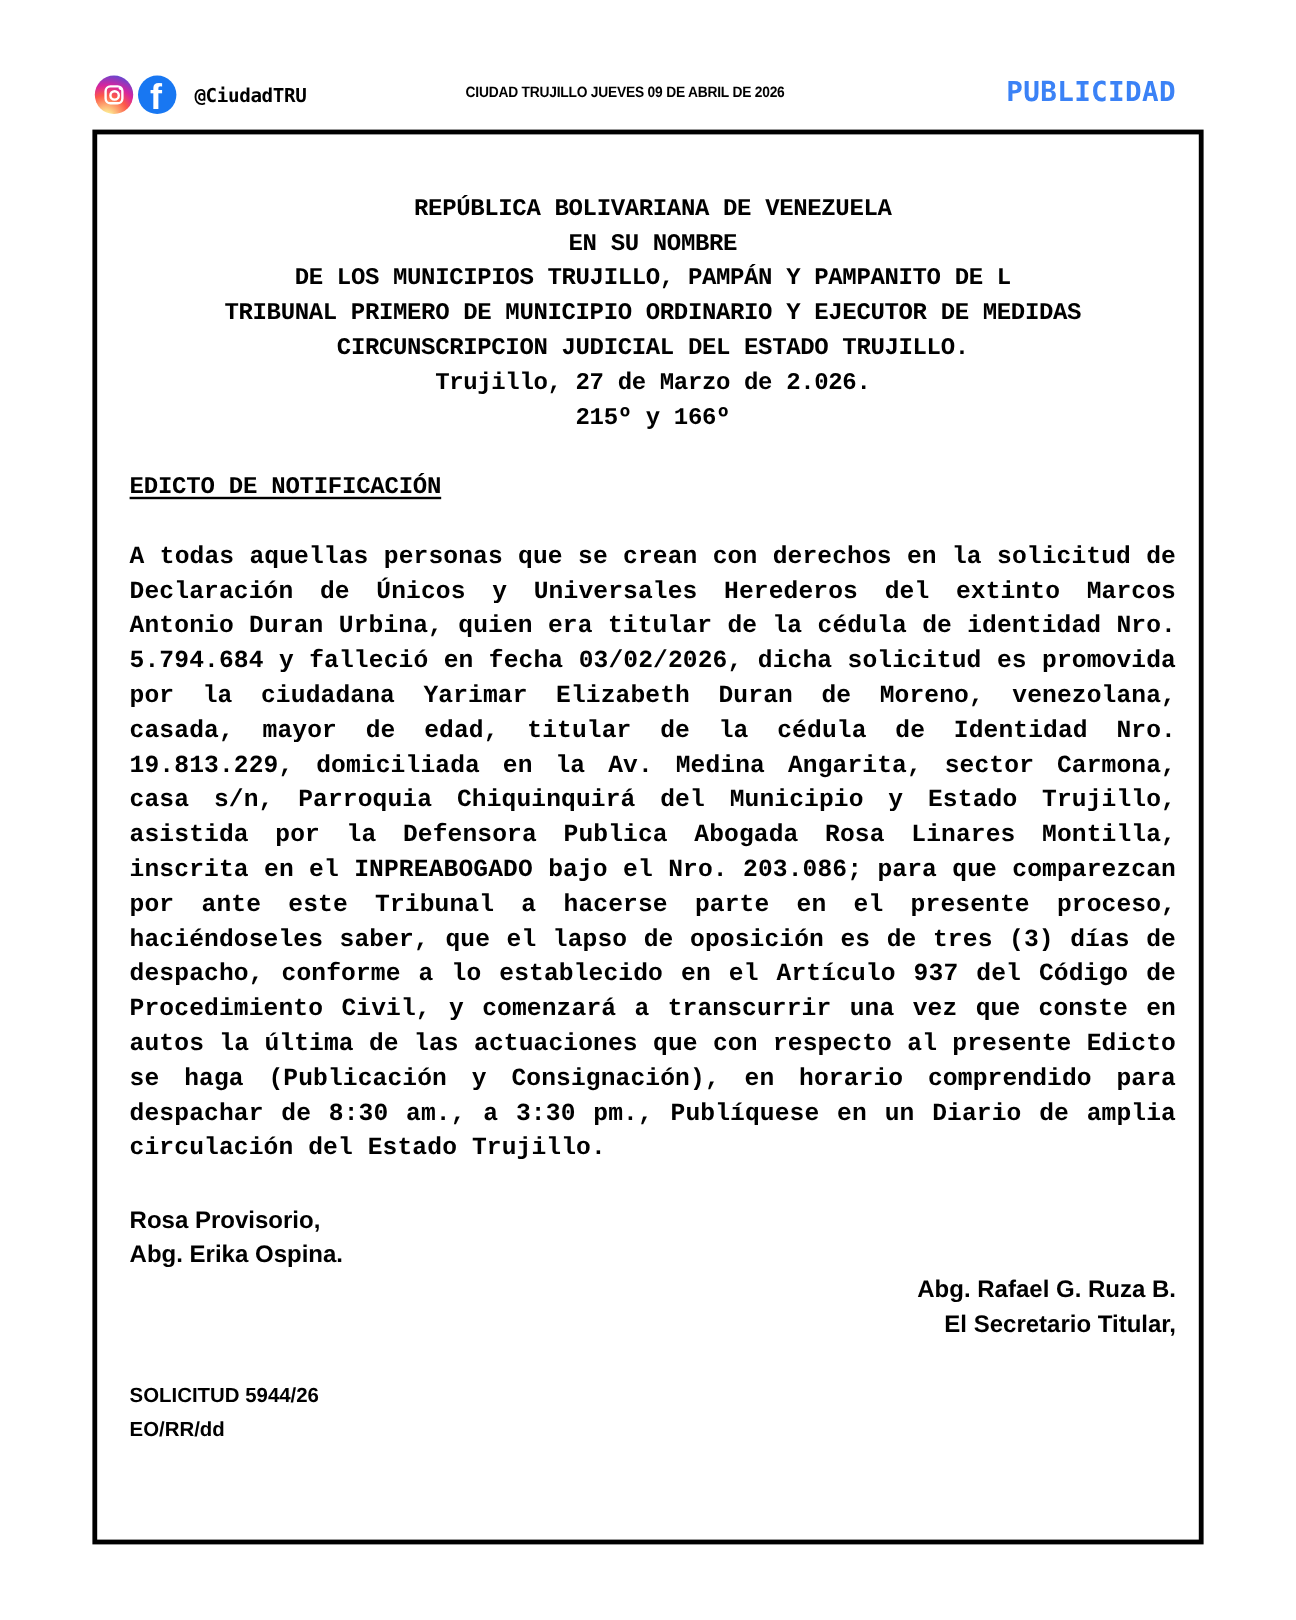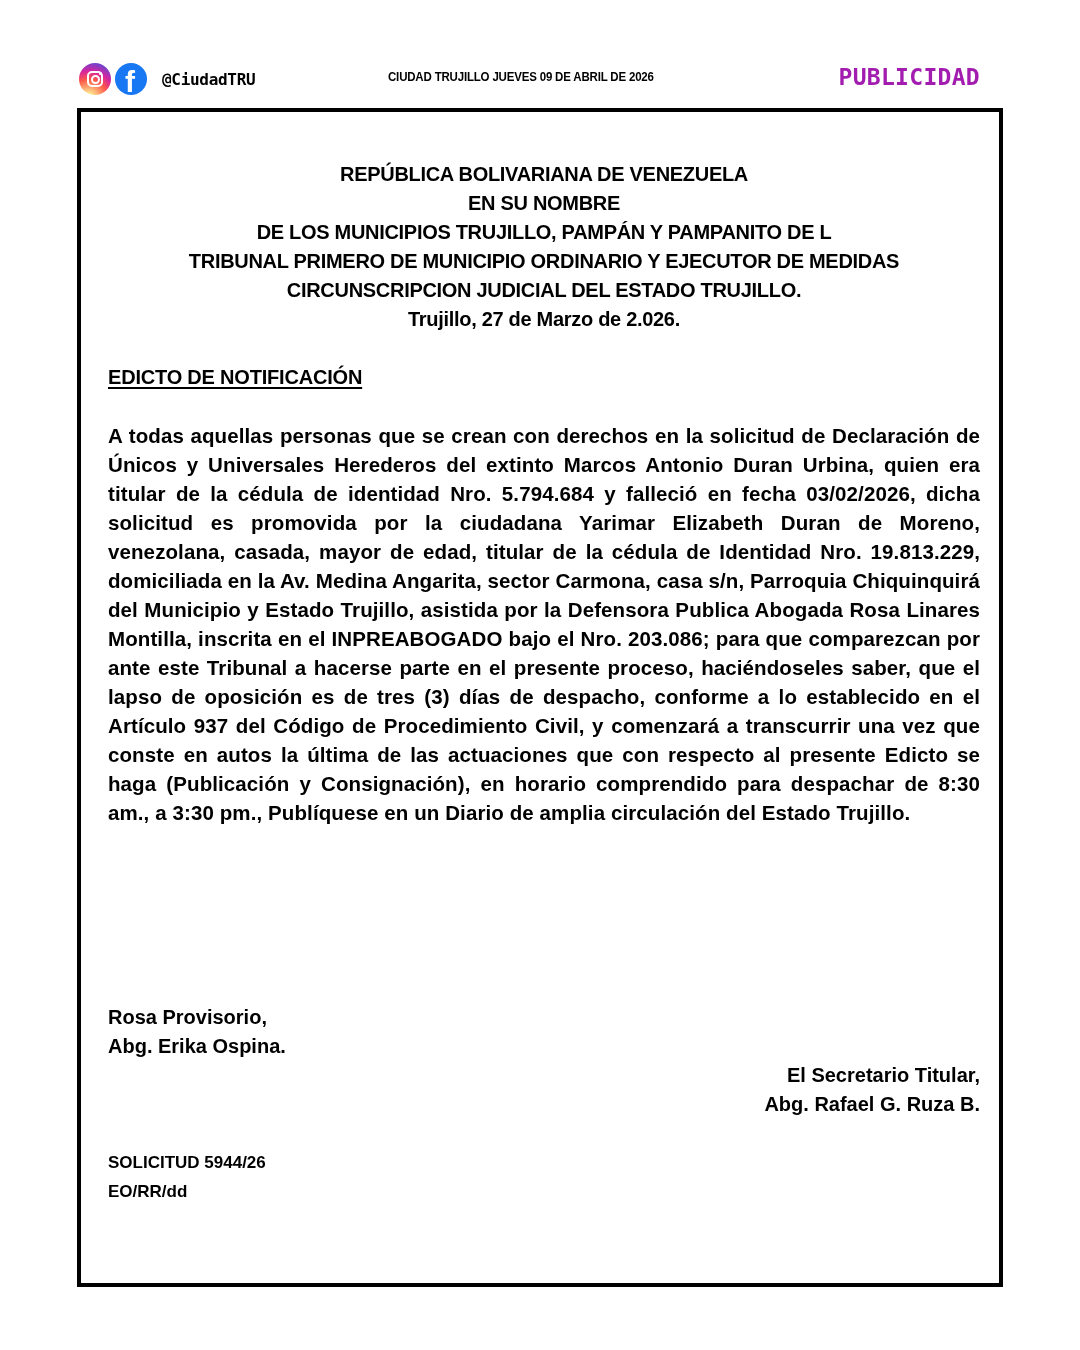--- a/index.html
+++ b/index.html
@@ -11,25 +11,25 @@
     background: radial-gradient(circle at 30% 110%, #fdf497 0%, #fdf497 8%, #fd5949 45%, #d6249f 65%, #285AEB 100%);
     position: relative; }
   .ig-icon .sq { position: absolute; left: 8px; top: 8px; width: 12px; height: 12px; border: 2.5px solid #fff; border-radius: 5px; }
   .ig-icon .ci { position: absolute; left: 11.5px; top: 11.5px; width: 5px; height: 5px; border: 2.5px solid #fff; border-radius: 50%; }
   .ig-icon .dt { position: absolute; left: 20px; top: 9px; width: 3px; height: 3px; background: #fff; border-radius: 50%; }
   .fb-icon { width: 32px; height: 32px; border-radius: 50%; background: #1877f2; margin-left: 4px; position: relative; overflow: hidden; }
   .fb-icon span { position: absolute; left: 10px; top: 1px; color: #fff; font-family: "Liberation Sans", sans-serif; font-weight: bold; font-size: 30px; line-height: 36px; }
   .handle { margin-left: 15px; font-family: "DejaVu Sans Mono", monospace; font-weight: bold; font-size: 16px; letter-spacing: -0.3px; }
 
   .dateline { position: absolute; left: 388px; top: 70px; font-family: "Liberation Sans", sans-serif; font-weight: bold; font-size: 12.5px; letter-spacing: -0.2px; transform: scaleX(0.92); transform-origin: left center; }
-  .section-label { position: absolute; right: 100px; top: 64px; font-family: "DejaVu Sans Mono", monospace; font-weight: bold; font-size: 23px; color: #a21caf; letter-spacing: 0.3px; }
+  .section-label { position: absolute; right: 100px; top: 64px; font-family: "DejaVu Sans Mono", monospace; font-weight: bold; font-size: 23px; color: #3b82f6; letter-spacing: 0.3px; }
 
   .frame { position: absolute; left: 77px; top: 108px; width: 918px; height: 1171px; border: 4px solid #000; box-sizing: content-box; }
 
-  .content { position: absolute; left: 108px; top: 160px; width: 872px; font-family: Liberation Sans, sans-serif; font-weight: bold; }
+  .content { position: absolute; left: 108px; top: 160px; width: 872px; font-family: Liberation Mono, monospace; font-weight: bold; }
   .heading { text-align: center; font-size: 20px; line-height: 29px; letter-spacing: -0.3px; }
   .heading div { white-space: nowrap; }
   .edicto { margin-top: 29px; font-size: 20px; line-height: 29px; letter-spacing: -0.2px; }
   .edicto .title { text-decoration: underline; text-underline-offset: 3px; }
   .body-text { margin-top: 29px; text-align: justify; text-align-last: left; font-size: 20.5px; line-height: 29px; letter-spacing: 0.1px; }
 
   .signatures { position: absolute; left: 108px; top: 1003px; width: 872px; font-family: "Liberation Sans", sans-serif; font-weight: bold; font-size: 20px; line-height: 29px; }
   .sig-left div, .sig-right div { white-space: nowrap; }
   .sig-right { text-align: right; }
   .refs { position: absolute; left: 108px; top: 1148px; font-family: "Liberation Sans", sans-serif; font-weight: bold; font-size: 17px; line-height: 29px; }
@@ -56,34 +56,35 @@
 <div class="frame"></div>
 
 <div class="content">
   <div class="heading">
     <div>REPÚBLICA BOLIVARIANA DE VENEZUELA</div>
     <div>EN SU NOMBRE</div>
     <div>DE LOS MUNICIPIOS TRUJILLO, PAMPÁN Y PAMPANITO DE L</div>
     <div>TRIBUNAL PRIMERO DE MUNICIPIO ORDINARIO Y EJECUTOR DE MEDIDAS</div>
     <div>CIRCUNSCRIPCION JUDICIAL DEL ESTADO TRUJILLO.</div>
     <div>Trujillo, 27 de Marzo de 2.026.</div>
+    <div>215º y 166º</div>
   </div>
   <div class="edicto">
     <div class="title">EDICTO DE NOTIFICACIÓN</div>
   </div>
   <div class="body-text">A todas aquellas personas que se crean con derechos en la solicitud de Declaración de Únicos y Universales Herederos del extinto Marcos Antonio Duran Urbina, quien era titular de la cédula de identidad Nro. 5.794.684 y falleció en fecha 03/02/2026, dicha solicitud es promovida por la ciudadana Yarimar Elizabeth Duran de Moreno, venezolana, casada, mayor de edad, titular de la cédula de Identidad Nro. 19.813.229, domiciliada en la Av. Medina Angarita, sector Carmona, casa s/n, Parroquia Chiquinquirá del Municipio y Estado Trujillo, asistida por la Defensora Publica Abogada Rosa Linares Montilla, inscrita en el INPREABOGADO bajo el Nro. 203.086; para que comparezcan por ante este Tribunal a hacerse parte en el presente proceso, haciéndoseles saber, que el lapso de oposición es de tres (3) días de despacho, conforme a lo establecido en el Artículo 937 del Código de Procedimiento Civil, y comenzará a transcurrir una vez que conste en autos la última de las actuaciones que con respecto al presente Edicto se haga (Publicación y Consignación), en horario comprendido para despachar de 8:30 am., a 3:30 pm., Publíquese en un Diario de amplia circulación del Estado Trujillo.</div>
 </div>
 
 <div class="signatures">
   <div class="sig-left">
     <div>Rosa Provisorio,</div>
     <div>Abg. Erika Ospina.</div>
   </div>
   <div class="sig-right">
+    <div>Abg. Rafael G. Ruza B.</div>
     <div>El Secretario Titular,</div>
-    <div>Abg. Rafael G. Ruza B.</div>
   </div>
 </div>
 
 <div class="refs">
   <div>SOLICITUD 5944/26</div>
   <div>EO/RR/dd</div>
 </div>
 
 </body></html>

